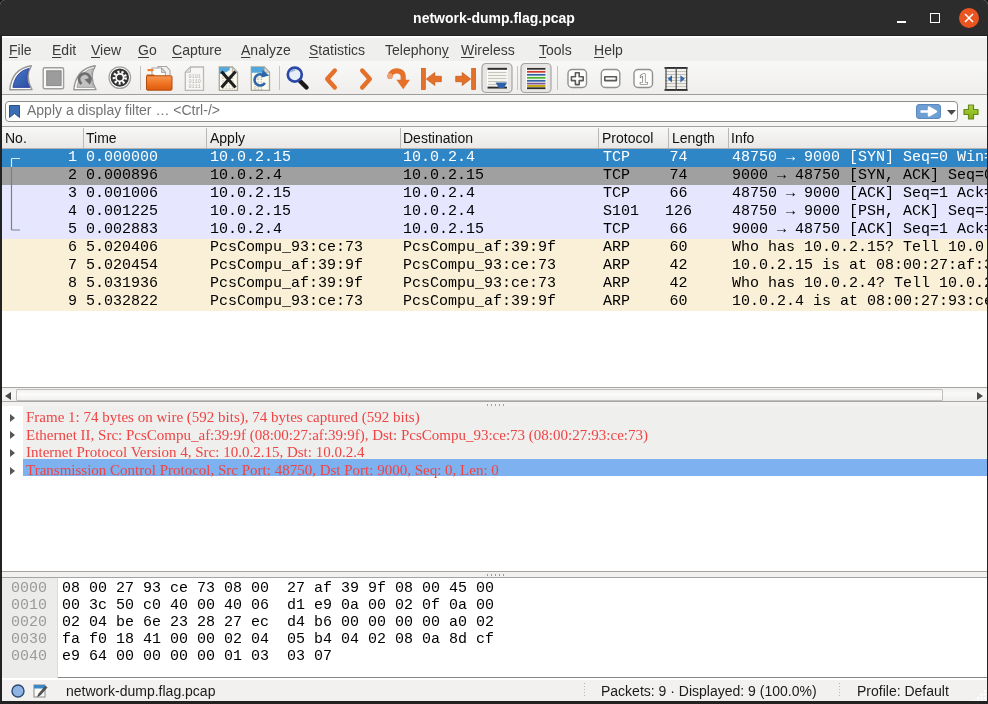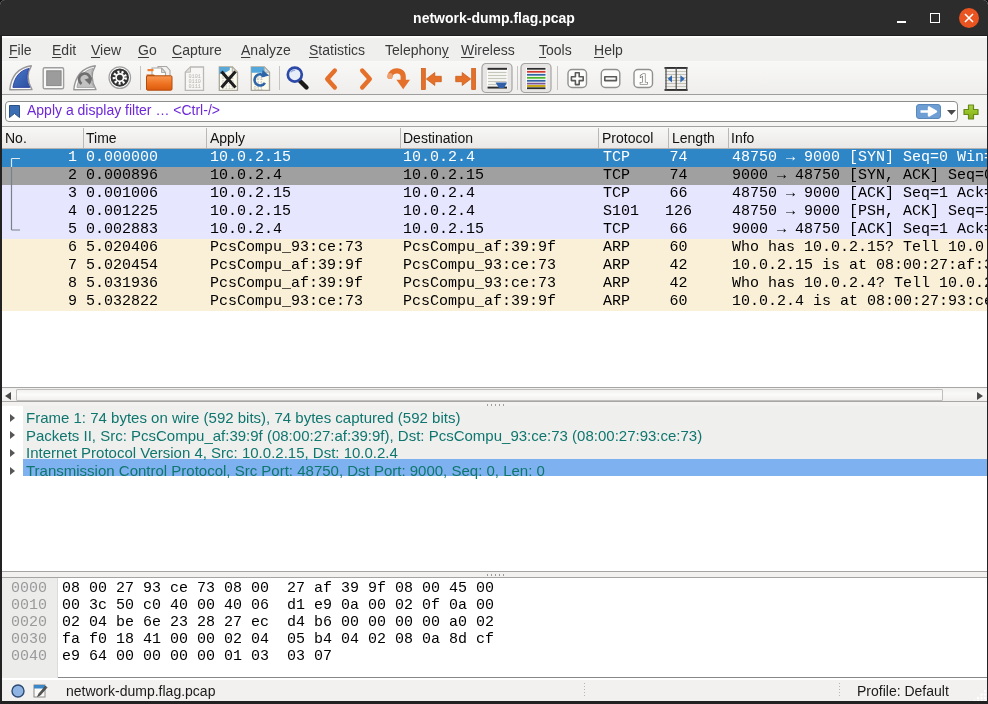--- a/index.html
+++ b/index.html
@@ -17,42 +17,42 @@
 
 #menubar{position:absolute;left:0;top:37px;width:988px;height:24px;background:#efefee;border-top:1px solid #fbfbfa;color:#3a3a3a;font-size:14px}
 #menubar span{position:absolute;top:3.5px}
 #menubar u{text-decoration:underline;text-underline-offset:2px}
 
 #toolbar{position:absolute;left:0;top:61px;width:988px;height:34px;background:linear-gradient(#f8f8f7,#efeeed);border-bottom:1px solid #9e9e9c}
 .tsep{position:absolute;top:5px;width:1px;height:24px;background:#c6c4c2}
 
 #filterbar{position:absolute;left:0;top:95px;width:988px;height:32px;background:#f5f5f4;border-bottom:1px solid #a2a2a0}
 #finput{position:absolute;left:5px;top:6px;width:953px;height:21px;background:#fff;border:1px solid #8e8e8c;border-radius:4px}
-#fph{position:absolute;left:27px;top:7px;font-size:14px;color:#6d28d9}
+#fph{position:absolute;left:27px;top:7px;font-size:14px;color:#737373}
 
 #plist{position:absolute;left:0;top:127px;width:824px;height:260px;background:#fff}
 #lhead{position:absolute;left:0;top:0;width:988px;height:22px;background:linear-gradient(#f8f8f7,#e9e8e6);border-bottom:1px solid #b4b2b0;font-size:14px;color:#111}
 #lhead span{position:absolute;top:3px}
 #lhead i{position:absolute;top:1px;width:1px;height:20px;background:#bab8b6;font-style:normal}
 .prow{position:absolute;left:0;width:988px;height:18px;font-family:"Liberation Mono",monospace;font-size:15px;line-height:18px;white-space:pre}
 .prow span{position:absolute;top:0}
 .cnum{left:0;width:77px;text-align:right}
 .ctime{left:86px}.csrc{left:210px}.cdst{left:403px}.cpro{left:603px}
 .clen{left:630px;width:97px;text-align:center}
 .cinfo{left:732px}
 
 #hscroll{position:absolute;left:0;top:387px;width:988px;height:15px;background:linear-gradient(#f0efee,#f9f9f8 45%,#efeeed);border-top:1px solid #a8a6a4;border-bottom:1px solid #a8a6a4}
 #hthumb{position:absolute;left:16px;top:0.5px;width:927px;height:12px;background:linear-gradient(#f2f1f0,#fbfbfa 45%,#f1f0ef);border:1px solid #c0bebc;border-radius:1px}
 
 #minisplit{position:absolute;left:0;top:402px;width:988px;height:4px;background:#f3f2f1}
 #msdots{position:absolute;left:487px;top:1.5px;width:17px;height:2px;background:repeating-linear-gradient(90deg,#a09e9a 0 1.5px,transparent 1.5px 4px)}
 #details{position:absolute;left:0;top:406px;width:988px;height:166px;background:#fff;border-bottom:1px solid #a6a4a2}
 #dgray{position:absolute;left:22.5px;top:0;width:965.5px;height:52.8px;background:#efefee}
 #dsel{position:absolute;left:22.5px;top:52.8px;width:965.5px;height:17.7px;background:#7eb1ef}
-.drow{position:absolute;left:26px;font-family:Liberation Sans, sans-serif;font-size:15px;line-height:17.6px;white-space:pre;color:#0f766e}
+.drow{position:absolute;left:26px;font-family:Liberation Serif, serif;font-size:15px;line-height:17.6px;white-space:pre;color:#ef4444}
 .dtri{position:absolute;left:9.5px;width:0;height:0;border-left:5px solid #565656;border-top:4px solid transparent;border-bottom:4px solid transparent}
 
 #splitter{position:absolute;left:0;top:572px;width:988px;height:4.5px;background:#f2f1f0}
 #sdots{position:absolute;left:487px;top:1.5px;width:18px;height:2px;background:repeating-linear-gradient(90deg,#9a9894 0 1.5px,transparent 1.5px 4px)}
 
 #hex{position:absolute;left:0;top:576.5px;width:988px;height:101.5px;background:#fff;border-top:1px solid #a6a4a2;border-bottom:1px solid #8a8886}
 #hexcol{position:absolute;left:1px;top:0;width:57px;height:100px;background:#ececeb;border-right:1px solid #dddcda}
 .hrow{position:absolute;font-family:"Liberation Mono",monospace;font-size:15px;line-height:17px;white-space:pre}
 .hoff{left:11px;color:#9a9a9a}
 .hbytes{left:62px;color:#000}
@@ -307,21 +307,21 @@
       <div id="msdots"></div>
     </div>
 <div id="details">
   <div id="dgray"></div>
   <div id="dsel"></div>
   <div class="dtri" style="top:7.5px"></div>
   <div class="dtri" style="top:25px"></div>
   <div class="dtri" style="top:42.5px"></div>
   <div class="dtri" style="top:60.5px"></div>
   <div class="drow" style="top:3px">Frame 1: 74 bytes on wire (592 bits), 74 bytes captured (592 bits)</div>
-  <div class="drow" style="top:20.6px">Packets II, Src: PcsCompu_af:39:9f (08:00:27:af:39:9f), Dst: PcsCompu_93:ce:73 (08:00:27:93:ce:73)</div>
+  <div class="drow" style="top:20.6px">Ethernet II, Src: PcsCompu_af:39:9f (08:00:27:af:39:9f), Dst: PcsCompu_93:ce:73 (08:00:27:93:ce:73)</div>
   <div class="drow" style="top:38.2px">Internet Protocol Version 4, Src: 10.0.2.15, Dst: 10.0.2.4</div>
   <div class="drow" style="top:55.8px">Transmission Control Protocol, Src Port: 48750, Dst Port: 9000, Seq: 0, Len: 0</div>
 </div>
 <div id="splitter">
       <div id="sdots"></div>
     </div>
 <div id="hex">
   <div id="hexcol"></div>
   <div class="hrow hoff" style="top:2px">0000<br>0010<br>0020<br>0030<br>0040</div>
   <div class="hrow hbytes" style="top:2px">08 00 27 93 ce 73 08 00  27 af 39 9f 08 00 45 00<br>00 3c 50 c0 40 00 40 06  d1 e9 0a 00 02 0f 0a 00<br>02 04 be 6e 23 28 27 ec  d4 b6 00 00 00 00 a0 02<br>fa f0 18 41 00 00 02 04  05 b4 04 02 08 0a 8d cf<br>e9 64 00 00 00 00 01 03  03 07</div>
@@ -330,20 +330,21 @@
   <svg class="abs" style="left:11px;top:4px" width="14" height="14">
         <circle cx="7" cy="7" r="6" fill="#8fb4e4" stroke="#2c4a72" stroke-width="1.4"></circle>
       </svg>
   <svg class="abs" style="left:33px;top:3px" width="15" height="15">
     <rect x="1" y="2" width="11" height="12" fill="#fafaf8" stroke="#888" stroke-width="1"></rect>
     <rect x="1" y="2" width="11" height="3.5" fill="#3b87c8"></rect>
     <path d="M12.5,3 L6,10.5 l-1.5,3 l3,-1.5 L14,4.5 Z" fill="#555" stroke="#333" stroke-width="0.6"></path>
   </svg>
   <div class="txt" style="left:66px">network-dump.flag.pcap</div>
   <div class="ssep" style="left:584px"></div>
+  <div class="txt" style="left:601px">Packets: 9 · Displayed: 9 (100.0%)</div>
   <div class="ssep" style="left:839px"></div>
   <div class="txt" style="left:857px">Profile: Default</div>
   <svg class="abs" style="left:972px;top:8px" width="15" height="13">
         <g fill="#ffffff">
           <circle cx="13" cy="3" r="1.2"></circle>
           <circle cx="9.5" cy="6.5" r="1.2"></circle>
           <circle cx="13" cy="6.5" r="1.2"></circle>
           <circle cx="6" cy="10" r="1.2"></circle>
           <circle cx="9.5" cy="10" r="1.2"></circle>
           <circle cx="13" cy="10" r="1.2"></circle>

